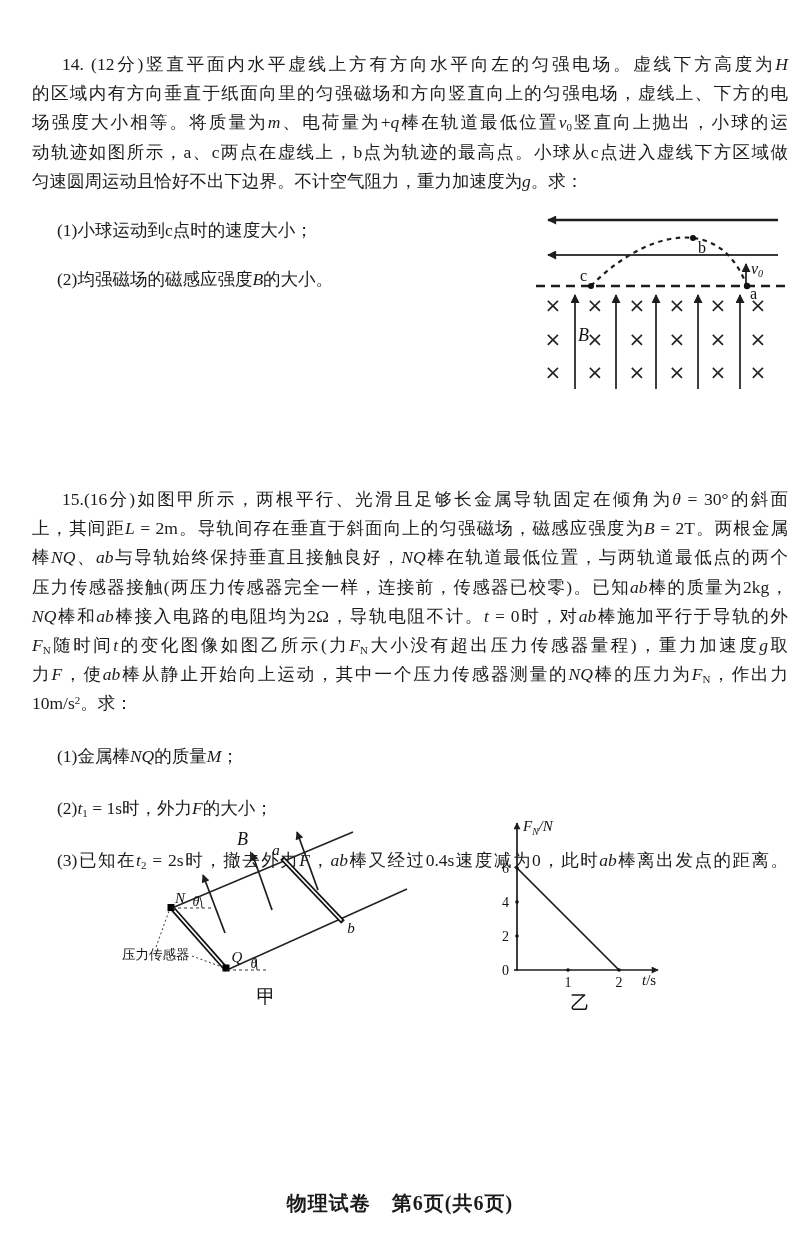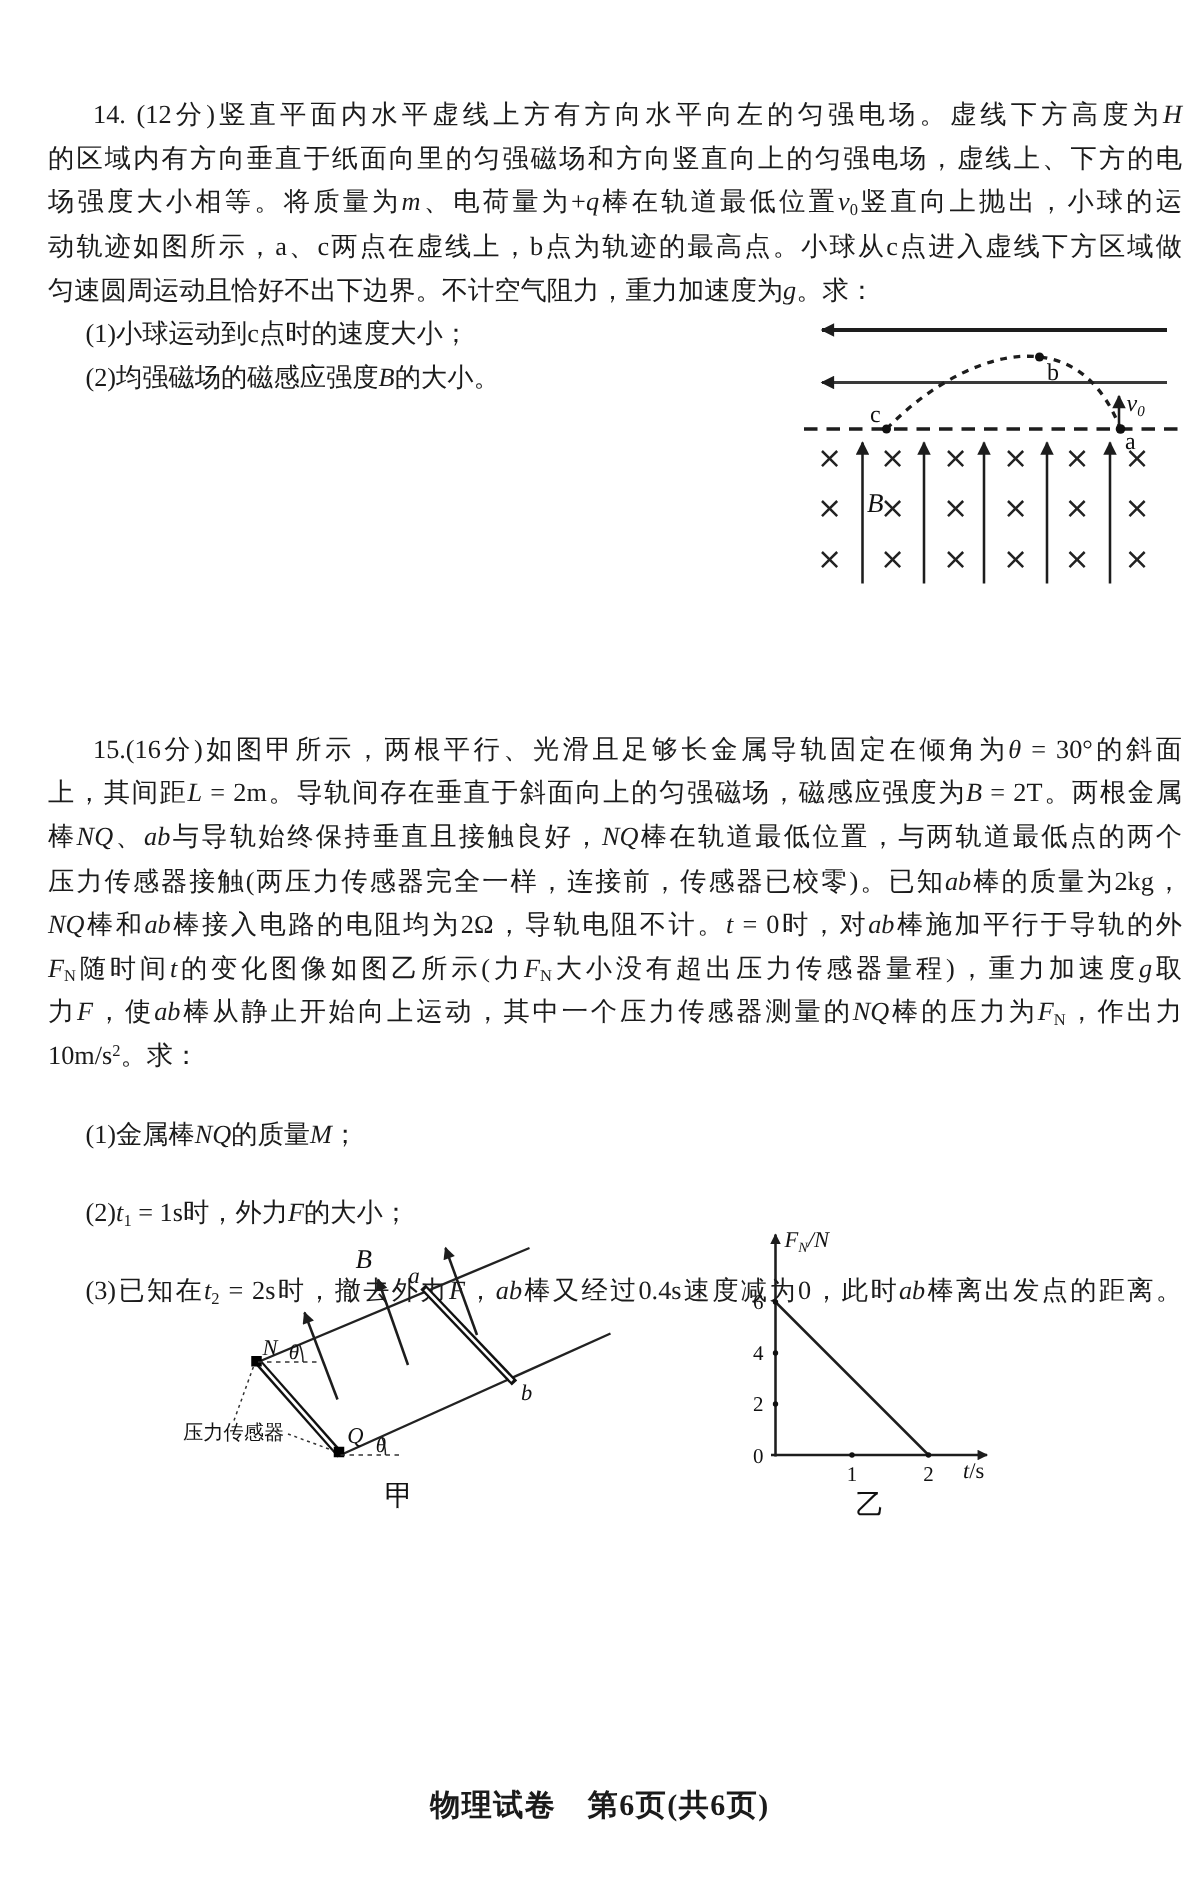--- a/index.html
+++ b/index.html
@@ -1,25 +1,25 @@
 <!DOCTYPE html>
 <html><head>
 <meta charset="utf-8">
 <style>
   html,body{margin:0;padding:0;background:#e8e8e8;}
   .page{position:relative;width:800px;height:1260px;background:#ffffff;
         font-family:"Liberation Serif","DejaVu Serif",serif;color:#1b1b1b;overflow:hidden;}
   .prob{position:absolute;left:32px;width:756px;}
-  .prob14{top:62px;}
+  .prob14{top:50px;}
   .prob15{top:485px;}
   .line{position:relative;height:29.2px;line-height:29.2px;font-size:17.5px;white-space:normal;}
   .line.j{text-align:justify;text-align-last:justify;}
   .line.ind{text-indent:30px;}
   .line.item{padding-left:25px;}
-  .prob14 .item{margin-top:0;}
+  .prob14 .item{margin-top:20px;}
   .prob15 .item{margin-top:23px;}
   .it{font-style:italic;}
   .sb{font-size:11px;position:relative;top:3px;}
   .sp{font-size:11px;position:relative;top:-5px;}
   .fig{position:absolute;}
   .fig14{left:532px;top:200px;width:260px;height:198px;}
   .figjia{left:108px;top:823px;width:365px;height:192px;}
   .figyi{left:480px;top:813px;width:312px;height:210px;}
   .footer{position:absolute;left:0;top:1180px;width:800px;text-align:center;
           font-size:20px;font-weight:700;letter-spacing:1px;margin-top:10px;}

